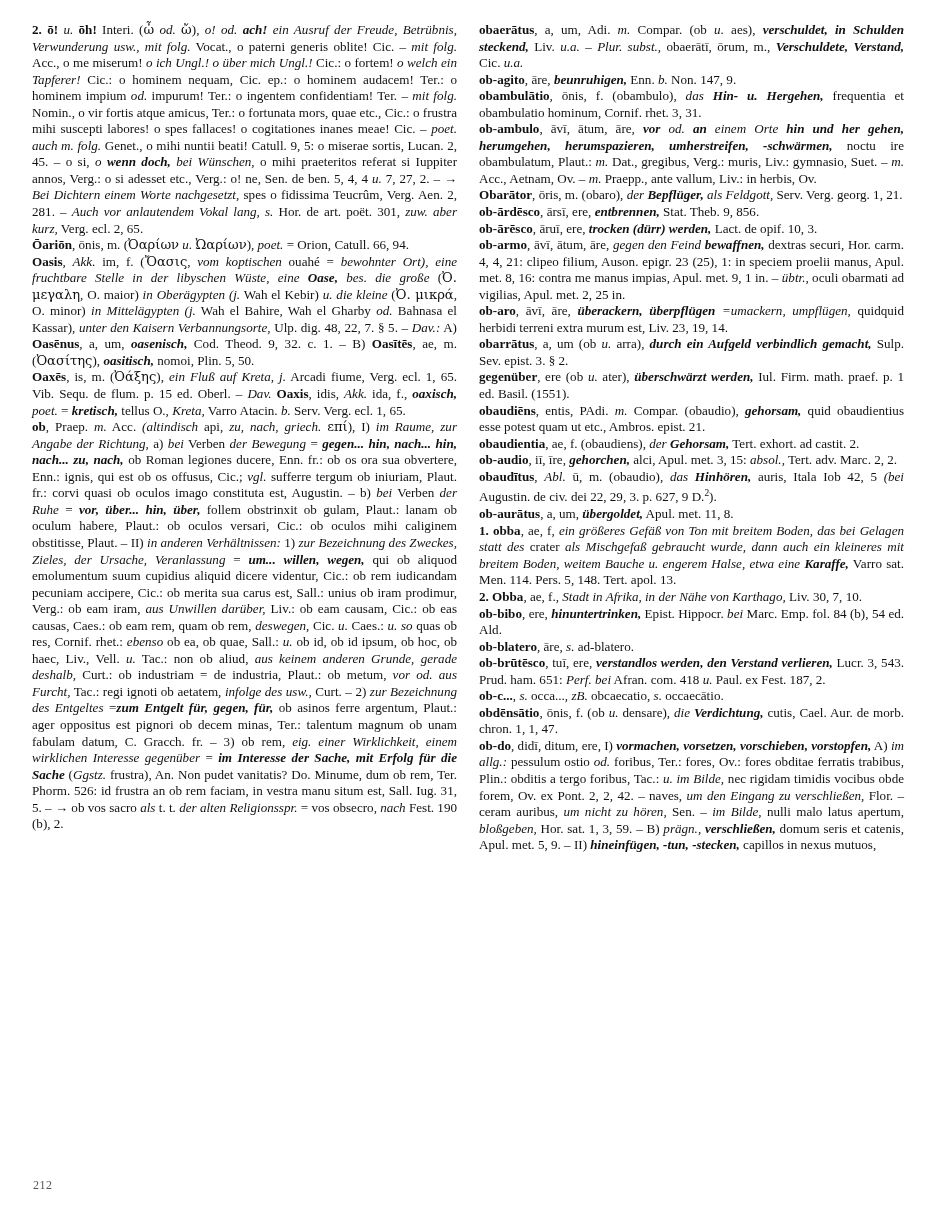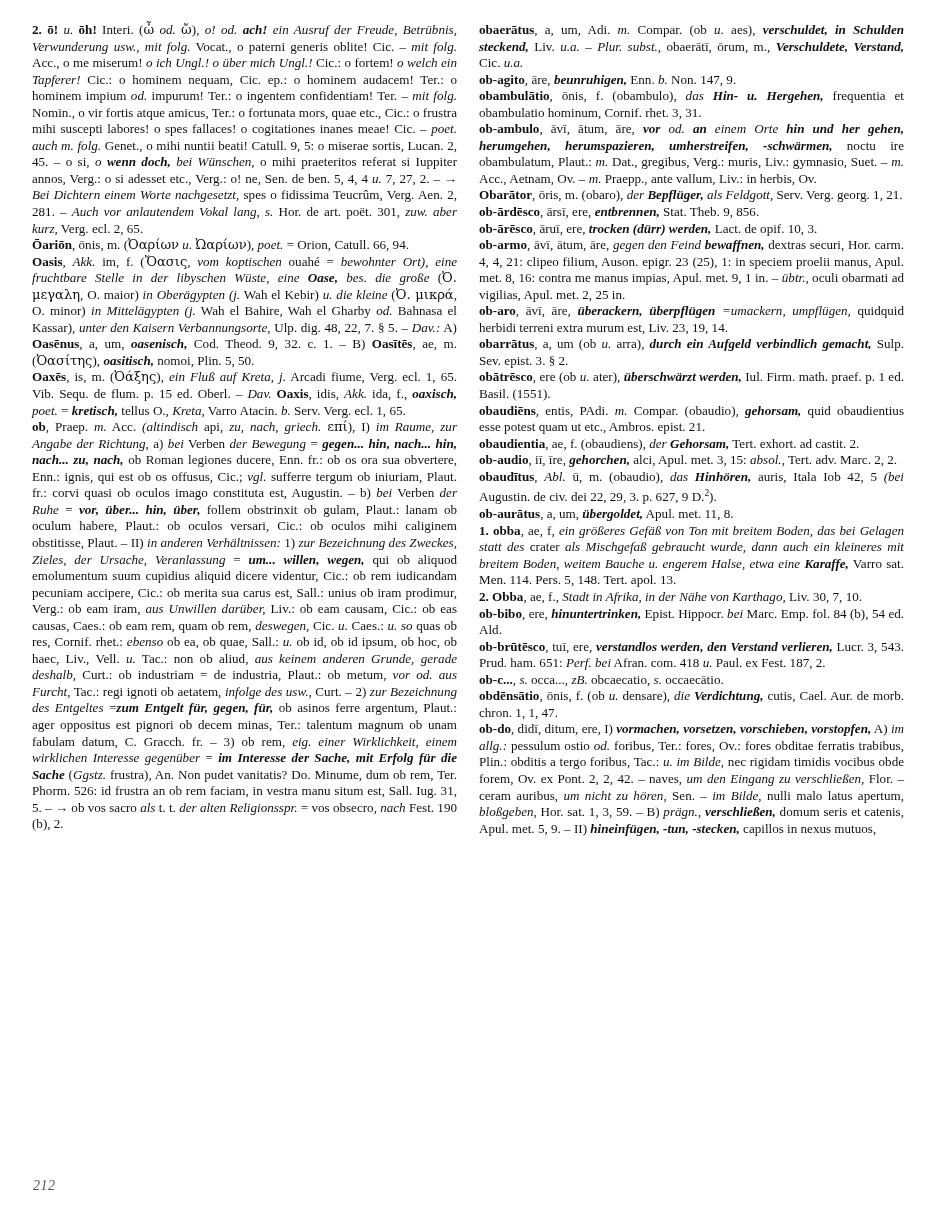--- a/index.html
+++ b/index.html
@@ -44,24 +44,23 @@
     text-indent: 0;
   }
   
   b { font-weight: bold; }
   i { font-style: italic; }
   .gk { font-family: "DejaVu Serif", serif; font-style: normal; }
   .pageno {
     position: absolute;
     left: 33px;
     top: 1178px;
-    font-size: 14px;
+    font-size: 12px;
     color: #555555;
     letter-spacing: 0.5px;
-    font-style: italic;
   }
   .sup { font-size: 0.72em; vertical-align: super; }
 </style>
 </head>
 <body>
 
 <div class="page">
 
   <div class="columns">
 
@@ -77,29 +76,30 @@
       <p class="entry"><b>obaerātus</b>, a, um, Adi. <i>m.</i> Compar. (ob <i>u.</i> aes), <i><b>verschuldet, in Schulden steckend,</b></i> Liv. <i>u.a.</i> – <i>Plur. subst.,</i> obaerātī, ōrum, m., <i><b>Verschuldete, Verstand,</b></i> Cic. <i>u.a.</i></p>
       <p class="entry"><b>ob-agito</b>, āre, <i><b>beunruhigen,</b></i> Enn. <i>b.</i> Non. 147, 9.</p>
       <p class="entry"><b>obambulātio</b>, ōnis, f. (obambulo), <i>das <b>Hin- u. Hergehen,</b></i> frequentia et obambulatio hominum, Cornif. rhet. 3, 31.</p>
       <p class="entry"><b>ob-ambulo</b>, āvī, ātum, āre, <i><b>vor</b> od. <b>an</b> einem Orte <b>hin und her gehen, herumgehen, herumspazieren, umherstreifen, -schwärmen,</b></i> noctu ire obambulatum, Plaut.: <i>m.</i> Dat., gregibus, Verg.: muris, Liv.: gymnasio, Suet. – <i>m.</i> Acc., Aetnam, Ov. – <i>m.</i> Praepp., ante vallum, Liv.: in herbis, Ov.</p>
       <p class="entry"><b>Obarātor</b>, ōris, m. (obaro), <i>der <b>Bepflüger,</b> als Feldgott,</i> Serv. Verg. georg. 1, 21.</p>
       <p class="entry"><b>ob-ārdēsco</b>, ārsī, ere, <i><b>entbrennen,</b></i> Stat. Theb. 9, 856.</p>
       <p class="entry"><b>ob-ārēsco</b>, āruī, ere, <i><b>trocken (dürr) werden,</b></i> Lact. de opif. 10, 3.</p>
       <p class="entry"><b>ob-armo</b>, āvī, ātum, āre, <i>gegen den Feind <b>bewaffnen,</b></i> dextras securi, Hor. carm. 4, 4, 21: clipeo filium, Auson. epigr. 23 (25), 1: in speciem proelii manus, Apul. met. 8, 16: contra me manus impias, Apul. met. 9, 1 in. – <i>übtr.,</i> oculi obarmati ad vigilias, Apul. met. 2, 25 in.</p>
       <p class="entry"><b>ob-aro</b>, āvī, āre, <i><b>überackern, überpflügen</b> =umackern, umpflügen,</i> quidquid herbidi terreni extra murum est, Liv. 23, 19, 14.</p>
       <p class="entry"><b>obarrātus</b>, a, um (ob <i>u.</i> arra), <i><b>durch ein Aufgeld verbindlich gemacht,</b></i> Sulp. Sev. epist. 3. § 2.</p>
-      <p class="entry"><b>obātrēsco</b>, ere (ob <i>u.</i> ater), <i><b>überschwärzt werden,</b></i> Iul. Firm. math. praef. p. 1 ed. Basil. (1551).</p>
+      <p class="entry"><b>gegenüber</b>, ere (ob <i>u.</i> ater), <i><b>überschwärzt werden,</b></i> Iul. Firm. math. praef. p. 1 ed. Basil. (1551).</p>
       <p class="entry"><b>obaudiēns</b>, entis, PAdi. <i>m.</i> Compar. (obaudio), <i><b>gehorsam,</b></i> quid obaudientius esse potest quam ut etc., Ambros. epist. 21.</p>
       <p class="entry"><b>obaudientia</b>, ae, f. (obaudiens), <i>der <b>Gehorsam,</b></i> Tert. exhort. ad castit. 2.</p>
       <p class="entry"><b>ob-audio</b>, iī, īre, <i><b>gehorchen,</b></i> alci, Apul. met. 3, 15: <i>absol.,</i> Tert. adv. Marc. 2, 2.</p>
       <p class="entry"><b>obaudītus</b>, <i>Abl.</i> ū, m. (obaudio), <i>das <b>Hinhören,</b></i> auris, Itala Iob 42, 5 <i>(bei</i> Augustin. de civ. dei 22, 29, 3. p. 627, 9 D.<span class="sup">2</span>).</p>
       <p class="entry"><b>ob-aurātus</b>, a, um, <i><b>übergoldet,</b></i> Apul. met. 11, 8.</p>
       <p class="entry"><b>1. obba</b>, ae, f, <i>ein größeres Gefäß von Ton mit breitem Boden, das bei Gelagen statt des</i> crater <i>als Mischgefaß gebraucht wurde, dann auch ein kleineres mit breitem Boden, weitem Bauche u. engerem Halse, etwa eine <b>Karaffe,</b></i> Varro sat. Men. 114. Pers. 5, 148. Tert. apol. 13.</p>
       <p class="entry"><b>2. Obba</b>, ae, f., <i>Stadt in Afrika, in der Nähe von Karthago,</i> Liv. 30, 7, 10.</p>
       <p class="entry"><b>ob-bibo</b>, ere, <i><b>hinuntertrinken,</b></i> Epist. Hippocr. <i>bei</i> Marc. Emp. fol. 84 (b), 54 ed. Ald.</p>
+      <p class="entry"><b>ob-blatero</b>, āre, <i>s.</i> ad-blatero.</p>
       <p class="entry"><b>ob-brūtēsco</b>, tuī, ere, <i><b>verstandlos werden, den Verstand verlieren,</b></i> Lucr. 3, 543. Prud. ham. 651: <i>Perf. bei</i> Afran. com. 418 <i>u.</i> Paul. ex Fest. 187, 2.</p>
       <p class="entry"><b>ob-c...</b>, <i>s.</i> occa..., <i>zB.</i> obcaecatio, <i>s.</i> occaecātio.</p>
       <p class="entry"><b>obdēnsātio</b>, ōnis, f. (ob <i>u.</i> densare), <i>die <b>Verdichtung,</b></i> cutis, Cael. Aur. de morb. chron. 1, 1, 47.</p>
       <p class="entry"><b>ob-do</b>, didī, ditum, ere, I) <i><b>vormachen, vorsetzen, vorschieben, vorstopfen,</b></i> A) <i>im allg.:</i> pessulum ostio <i>od.</i> foribus, Ter.: fores, Ov.: fores obditae ferratis trabibus, Plin.: obditis a tergo foribus, Tac.: <i>u. im Bilde,</i> nec rigidam timidis vocibus obde forem, Ov. ex Pont. 2, 2, 42. – naves, <i>um den Eingang zu verschließen,</i> Flor. – ceram auribus, <i>um nicht zu hören,</i> Sen. – <i>im Bilde,</i> nulli malo latus apertum, <i>bloßgeben,</i> Hor. sat. 1, 3, 59. – B) <i>prägn., <b>verschließen,</b></i> domum seris et catenis, Apul. met. 5, 9. – II) <i><b>hineinfügen, -tun, -stecken,</b></i> capillos in nexus mutuos,</p>
     </div>
 
   </div>
 
   <div class="pageno">212</div>
 

